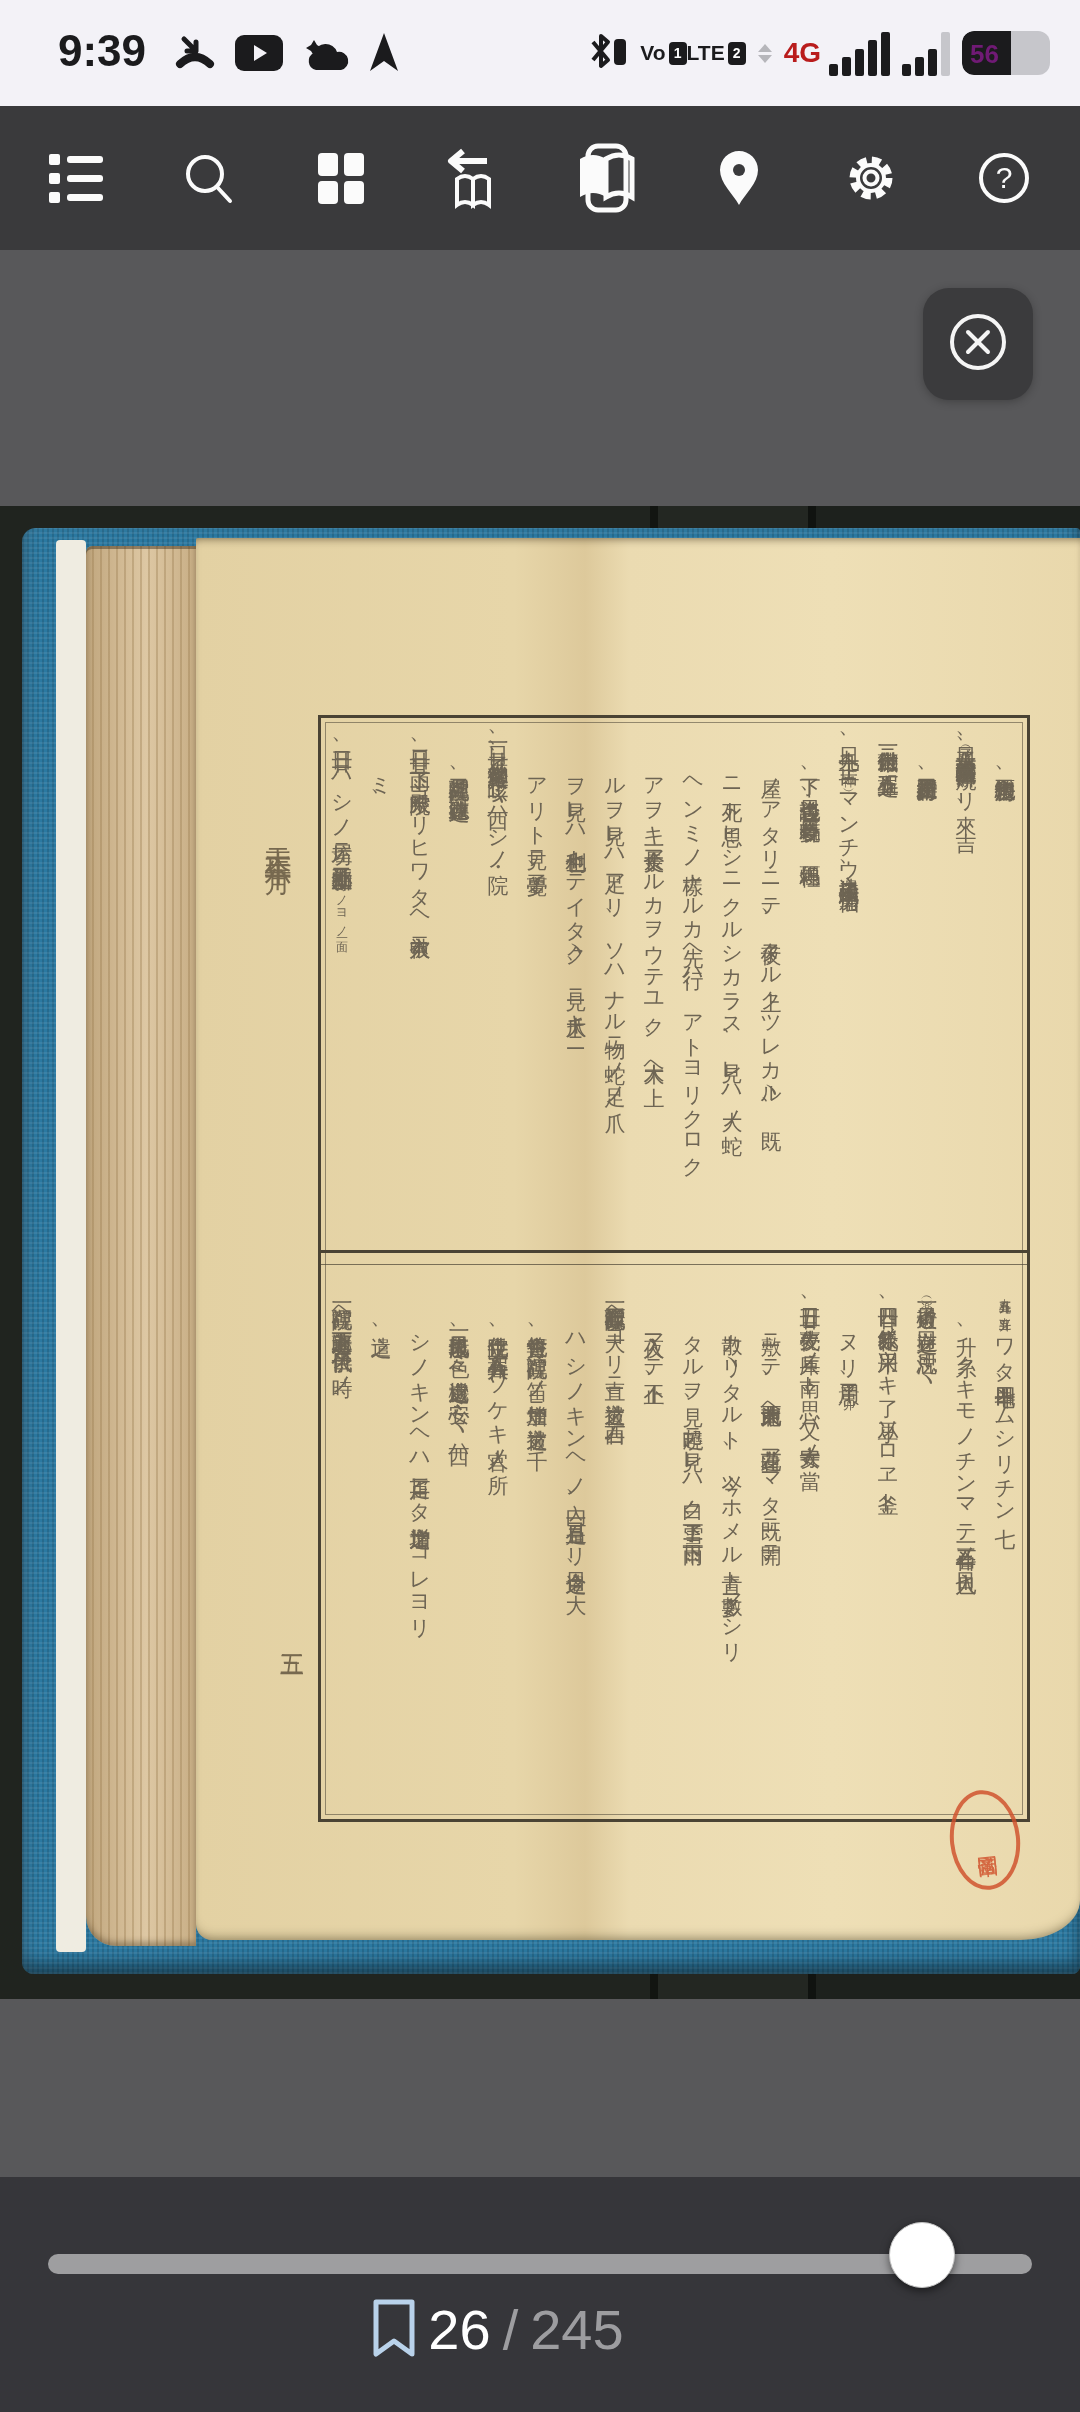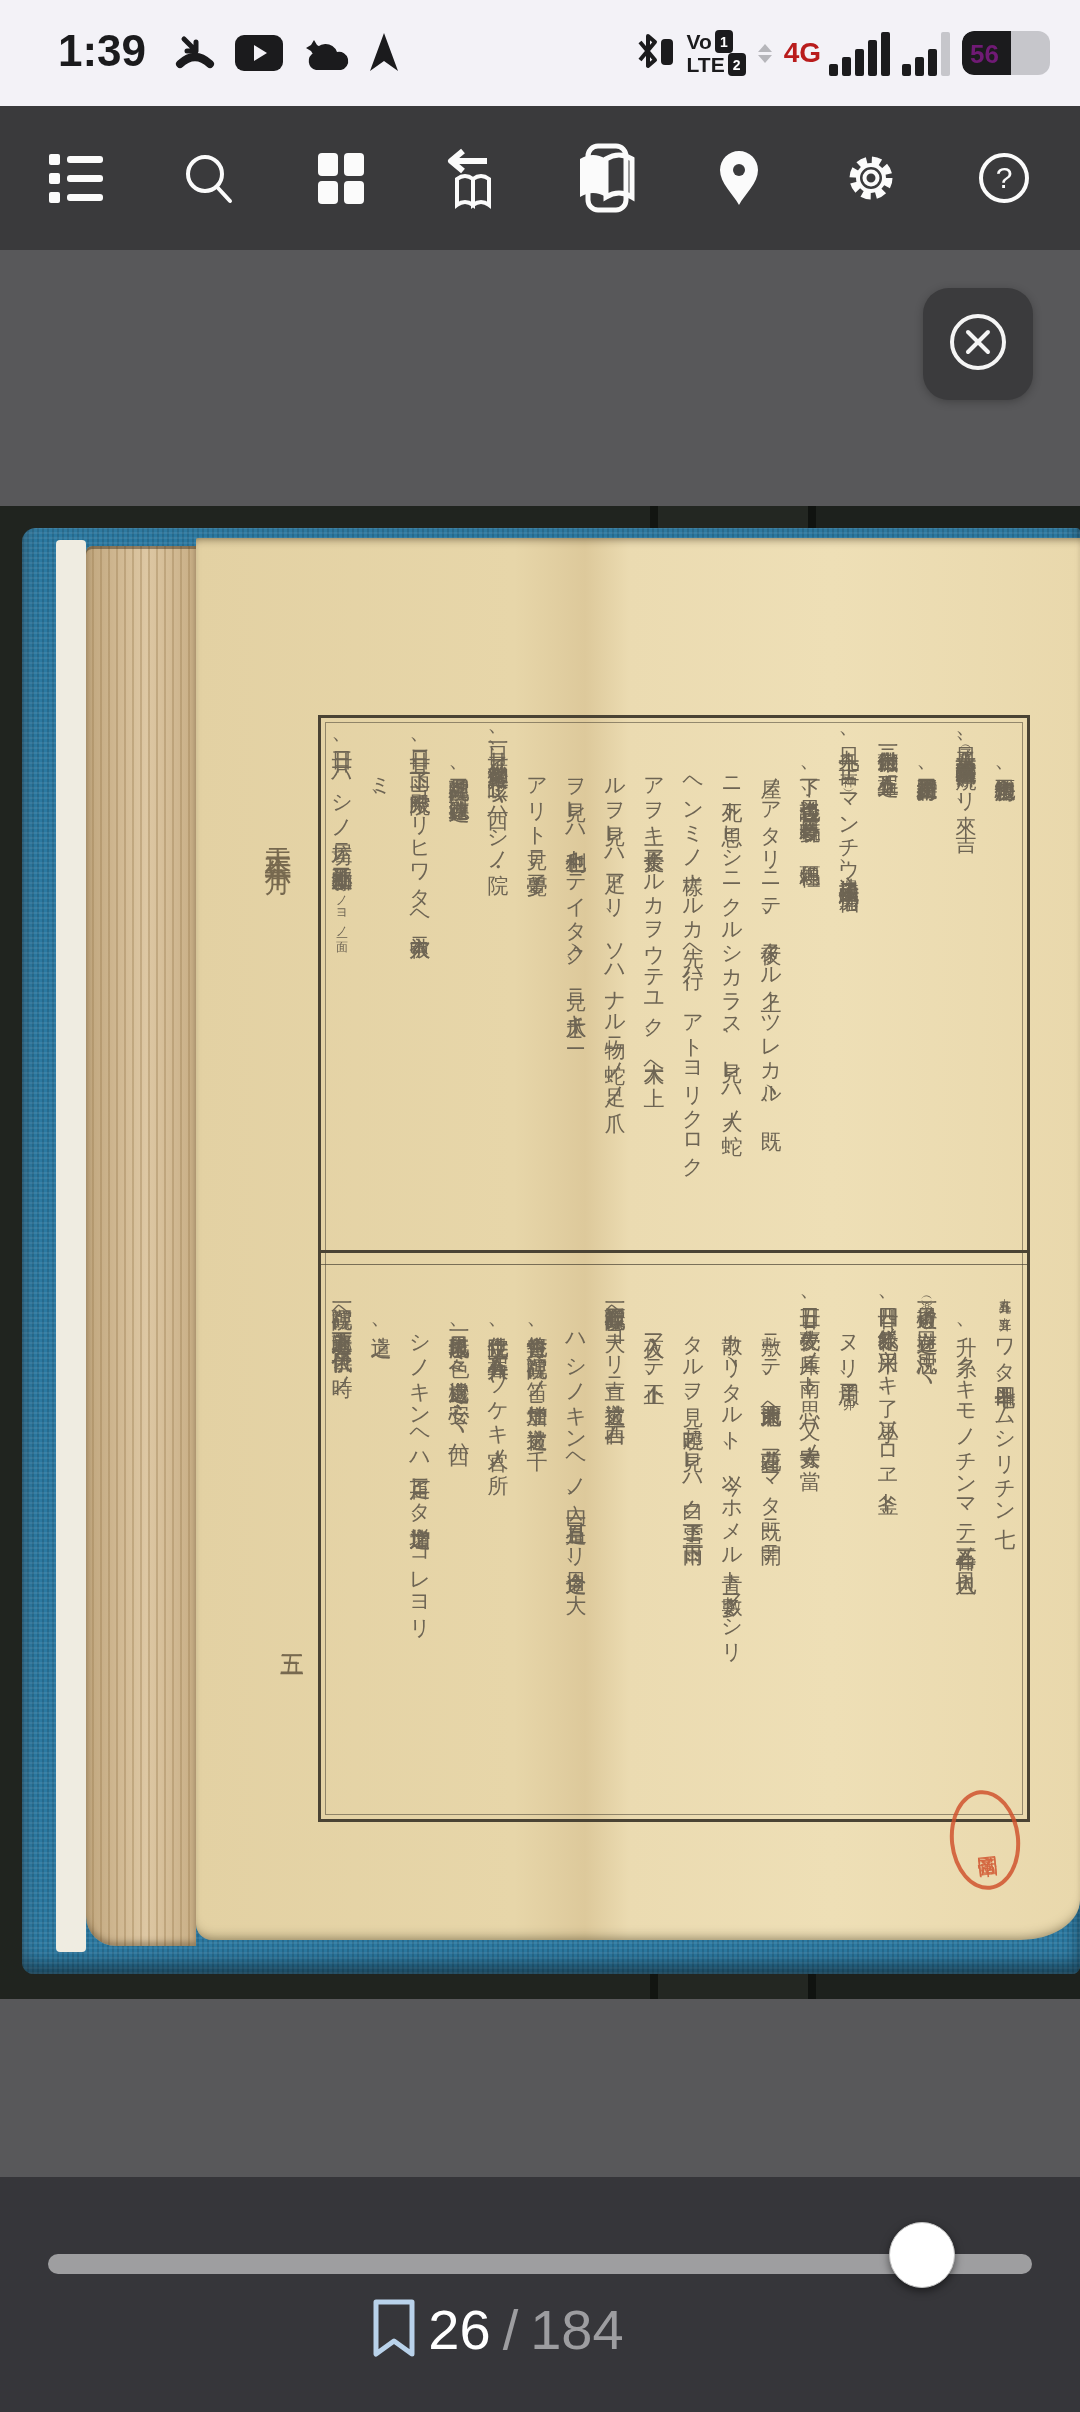--- a/index.html
+++ b/index.html
@@ -12,21 +12,21 @@
   .sb-left-icons{position:absolute;left:172px;top:31px;display:flex;gap:16px;align-items:center;}
   .sb-left-icons svg{display:block;}
   .camera-pill{position:absolute;left:386px;top:9px;width:314px;height:88px;border-radius:44px;
                background:#000;display:flex;align-items:center;}
   .stopwatch{position:relative;width:54px;height:54px;margin-left:32px;border-radius:50%;background:#7ba6f3;}
   .stopwatch::before{content:"";position:absolute;top:-9px;left:21px;width:12px;height:7px;border-radius:3px;background:#7ba6f3;}
   .stopwatch::after{content:"";position:absolute;top:12px;left:25px;width:5px;height:20px;background:#d9e5fb;
                     transform:rotate(40deg);border-radius:3px;}
   .timer-text{margin-left:26px;font-size:46px;font-weight:700;color:#7da4f2;letter-spacing:1px;}
   .sb-right{position:absolute;right:30px;top:0;height:106px;display:flex;align-items:center;gap:12px;}
-  .volte{display:flex;flex-direction:column;line-height:22px;font-size:21px;font-weight:800;color:#1b1b1d;}
+  .volte{display:flex;flex-direction:row;line-height:22px;font-size:21px;font-weight:800;color:#1b1b1d;}
   .volte .row{display:flex;align-items:center;gap:3px;}
   .simbadge{display:inline-flex;align-items:center;justify-content:center;width:18px;height:23px;border-radius:4px;
             background:#1b1b1d;color:#fff;font-size:14px;font-weight:700;}
   .updown{display:flex;flex-direction:column;gap:3px;align-items:center;}
   .updown i{width:0;height:0;border-left:7px solid transparent;border-right:7px solid transparent;}
   .updown .up{border-bottom:8px solid #b6b6bb;}
   .updown .dn{border-top:8px solid #b6b6bb;}
   .fourg{font-size:28px;font-weight:800;color:#b91c1c;margin-right:-4px;}
   .bars{display:flex;align-items:flex-end;gap:4px;height:46px;}
   .bars i{width:9px;border-radius:2px;background:#1b1b1d;display:block;}
@@ -88,21 +88,21 @@
   .page-indicator{position:absolute;left:0;top:120px;width:996px;display:flex;align-items:center;justify-content:center;gap:12px;}
   .page-indicator .cur{font-size:56px;color:#fff;}
   .page-indicator .sep,.page-indicator .tot{font-size:56px;color:#9d9da0;}
 </style>
 </head>
 <body>
 
 <div id="screen">
 
   <div class="status-bar">
-    <div class="sb-time">1:39</div>
+    <div class="sb-time">9:39</div>
     <div class="sb-left-icons">
       <span>
         <svg width="46" height="44" viewBox="0 0 46 44">
             <g fill="none" stroke="#1b1b1d" stroke-width="5" stroke-linecap="round">
               <path d="M8 33 q15 -14 30 0" stroke-width="8"></path>
               <path d="M12 8 l12 12 M24 20 l0 -9 M24 20 l-9 0" stroke-width="5"></path>
             </g>
           </svg>
       </span>
       <span>
@@ -318,17 +318,17 @@
     <div class="slider-track"></div>
     <div class="slider-thumb" id="slider-thumb" style="left: 889px;"></div>
     <div class="page-indicator">
       <span>
         <svg width="44" height="58" viewBox="0 0 44 58">
             <path d="M4 3 h36 v52 l-18 -13 l-18 13 Z" fill="none" stroke="#b9d2ea" stroke-width="5" stroke-linejoin="round"></path>
           </svg>
       </span>
       <span class="cur">26</span>
         <span class="sep">/</span>
-        <span class="tot">184</span>
+        <span class="tot">245</span>
     </div>
   </div>
 
 </div>
 
 </body></html>

